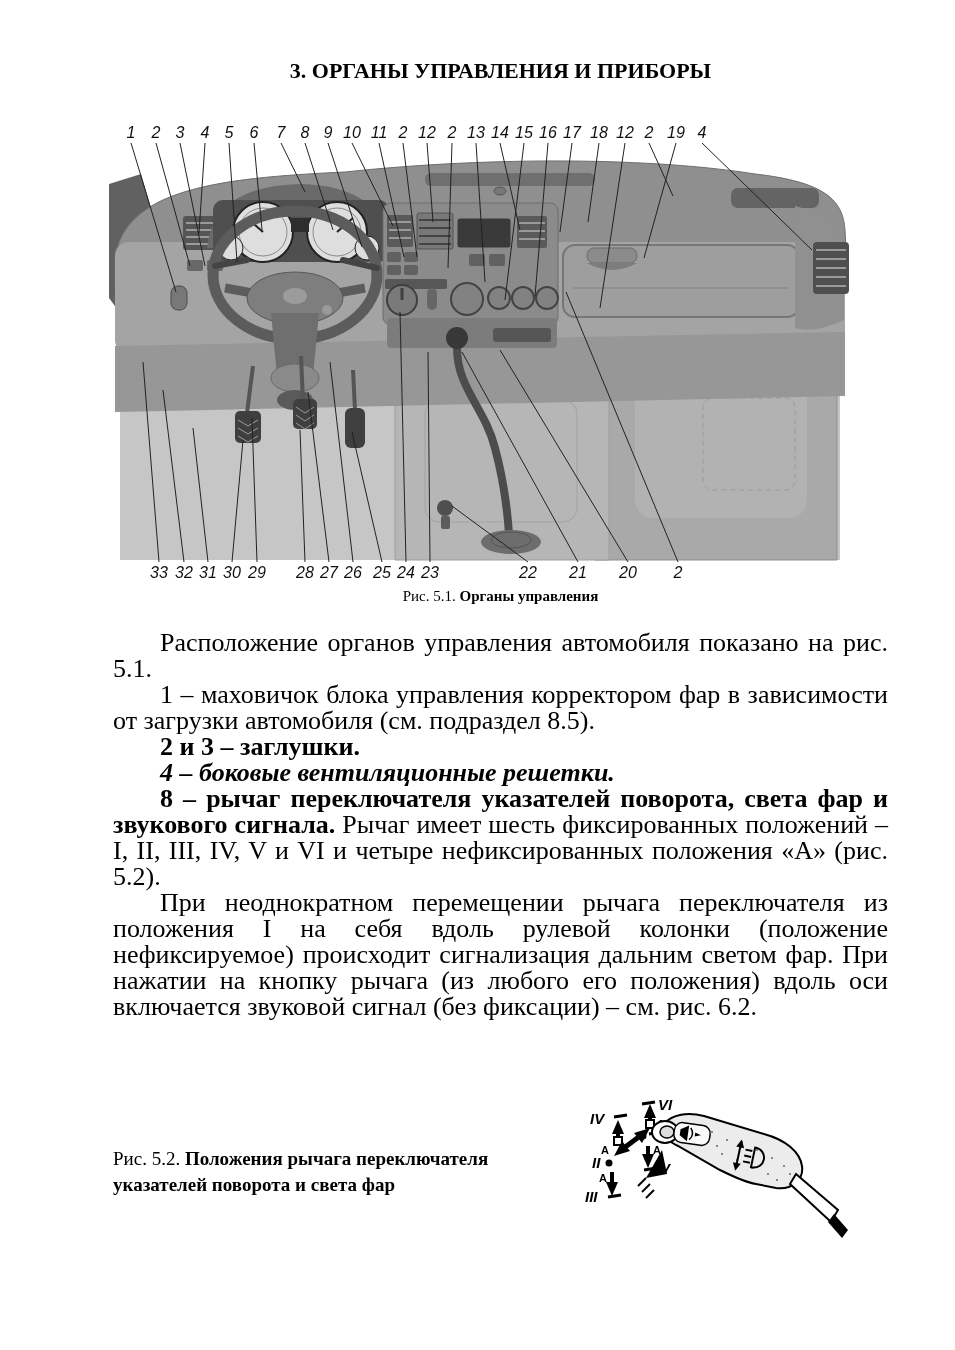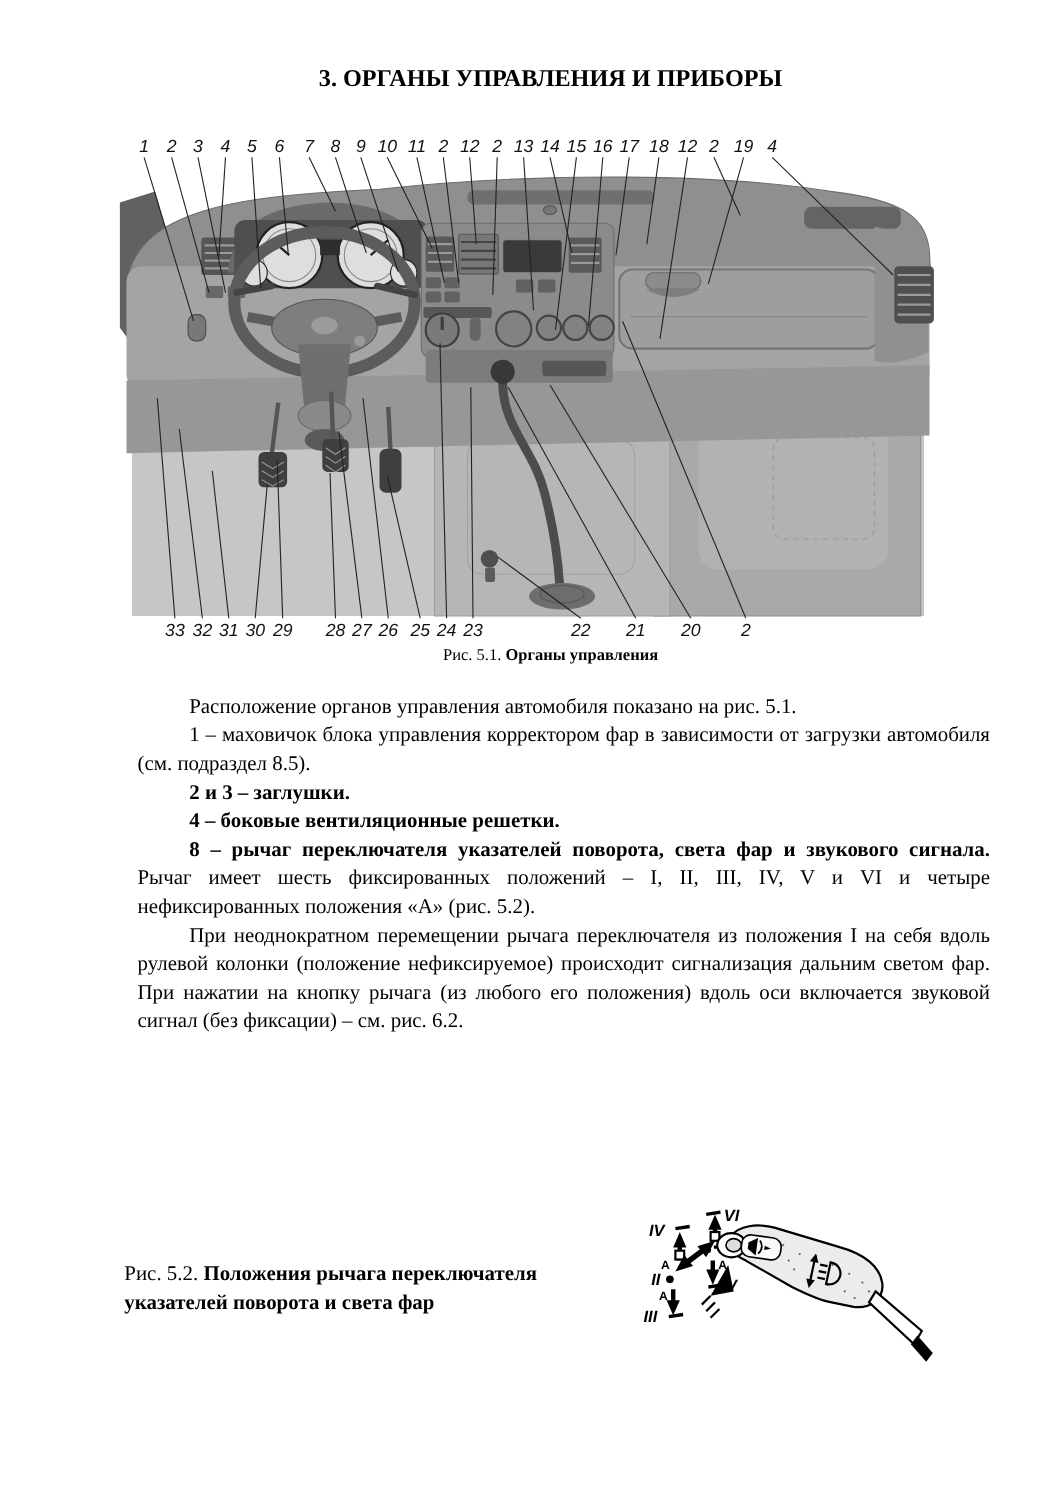--- a/index.html
+++ b/index.html
@@ -2,22 +2,22 @@
 <html lang="ru"><head>
 <meta charset="utf-8">
 <style>
   html,body{margin:0;padding:0;background:#fff;}
   .page{position:relative;width:955px;height:1350px;background:#ffffff;overflow:hidden;
         font-family:"Liberation Serif",serif;color:#000;}
   .title{position:absolute;left:113px;top:58px;width:775px;margin:0;text-align:center;
          font-size:22px;font-weight:bold;font-family:"Liberation Serif",serif;}
   .fig51svg{position:absolute;left:95px;top:118px;width:780px;height:467px;}
   .caption51{position:absolute;left:113px;top:588px;width:775px;text-align:center;font-size:15px;}
-  .bodytext{position:absolute;left:113px;top:630px;width:775px;font-size:19px;line-height:26px;
-            text-align:justify;margin-left:12px;}
+  .bodytext{position:absolute;left:113px;top:630px;width:775px;font-size:26px;line-height:26px;
+            text-align:justify;}
   .bodytext p{margin:0;text-indent:47px;}
   .fig52cap{position:absolute;left:113px;top:1146px;width:470px;font-size:19px;line-height:26px;}
   .fig52svg{position:absolute;left:572px;top:1082px;width:278px;height:175px;}
   .callout{font:italic 16px "Liberation Sans",sans-serif;fill:#111;text-anchor:middle;}
   .leader{stroke:#222;stroke-width:1;fill:none;}
   .rlabel{font:italic bold 15px "Liberation Sans",sans-serif;fill:#000;}
   .alabel{font:bold 11px "Liberation Sans",sans-serif;fill:#000;}
   .slat{stroke:#9a9a9a;stroke-width:2;}
   .slatd{stroke:#444;stroke-width:2;}
 </style>
@@ -238,21 +238,21 @@
   </svg>
 
   <div class="caption51">
     <span>Рис. 5.1. </span><b>Органы управления</b>
   </div>
 
   <div class="bodytext">
       <p><span>Расположение органов управления автомобиля показано на рис. 5.1.</span></p>
       <p><span style="font-weight: normal;">1 – маховичок блока управления корректором фар</span><span> в зависимости от загрузки автомобиля (см. подраздел 8.5).</span></p>
       <p><span style="font-weight: bold;">2 и 3 – заглушки.</span></p>
-      <p><span style="font-weight: bold;">4 – боковые вентиляционные решетки.</span></p>
+      <p><span style="font-weight: bold; font-style: italic;">4 – боковые вентиляционные решетки.</span></p>
       <p><span style="font-weight: bold;">8 – рычаг переключателя указателей поворота, света фар и звукового сигнала.</span><span> Рычаг имеет шесть фиксированных положений – I, II, III, IV, V и VI и четыре нефиксированных положения «А» (рис. 5.2).</span></p>
       <p><span>При неоднократном перемещении рычага переключателя из положения I на себя вдоль рулевой колонки (положение нефиксируемое) происходит сигнализация дальним светом фар. При нажатии на кнопку рычага (из любого его положения) вдоль оси включается звуковой сигнал (без фиксации) – см. рис. 6.2.</span></p>
     </div>
 
   <div class="fig52cap">
     <span>Рис. 5.2. </span><b>Положения рычага переключателя указателей поворота и света фар</b>
   </div>
 
   <svg class="fig52svg" viewBox="0 0 278 175">
 

